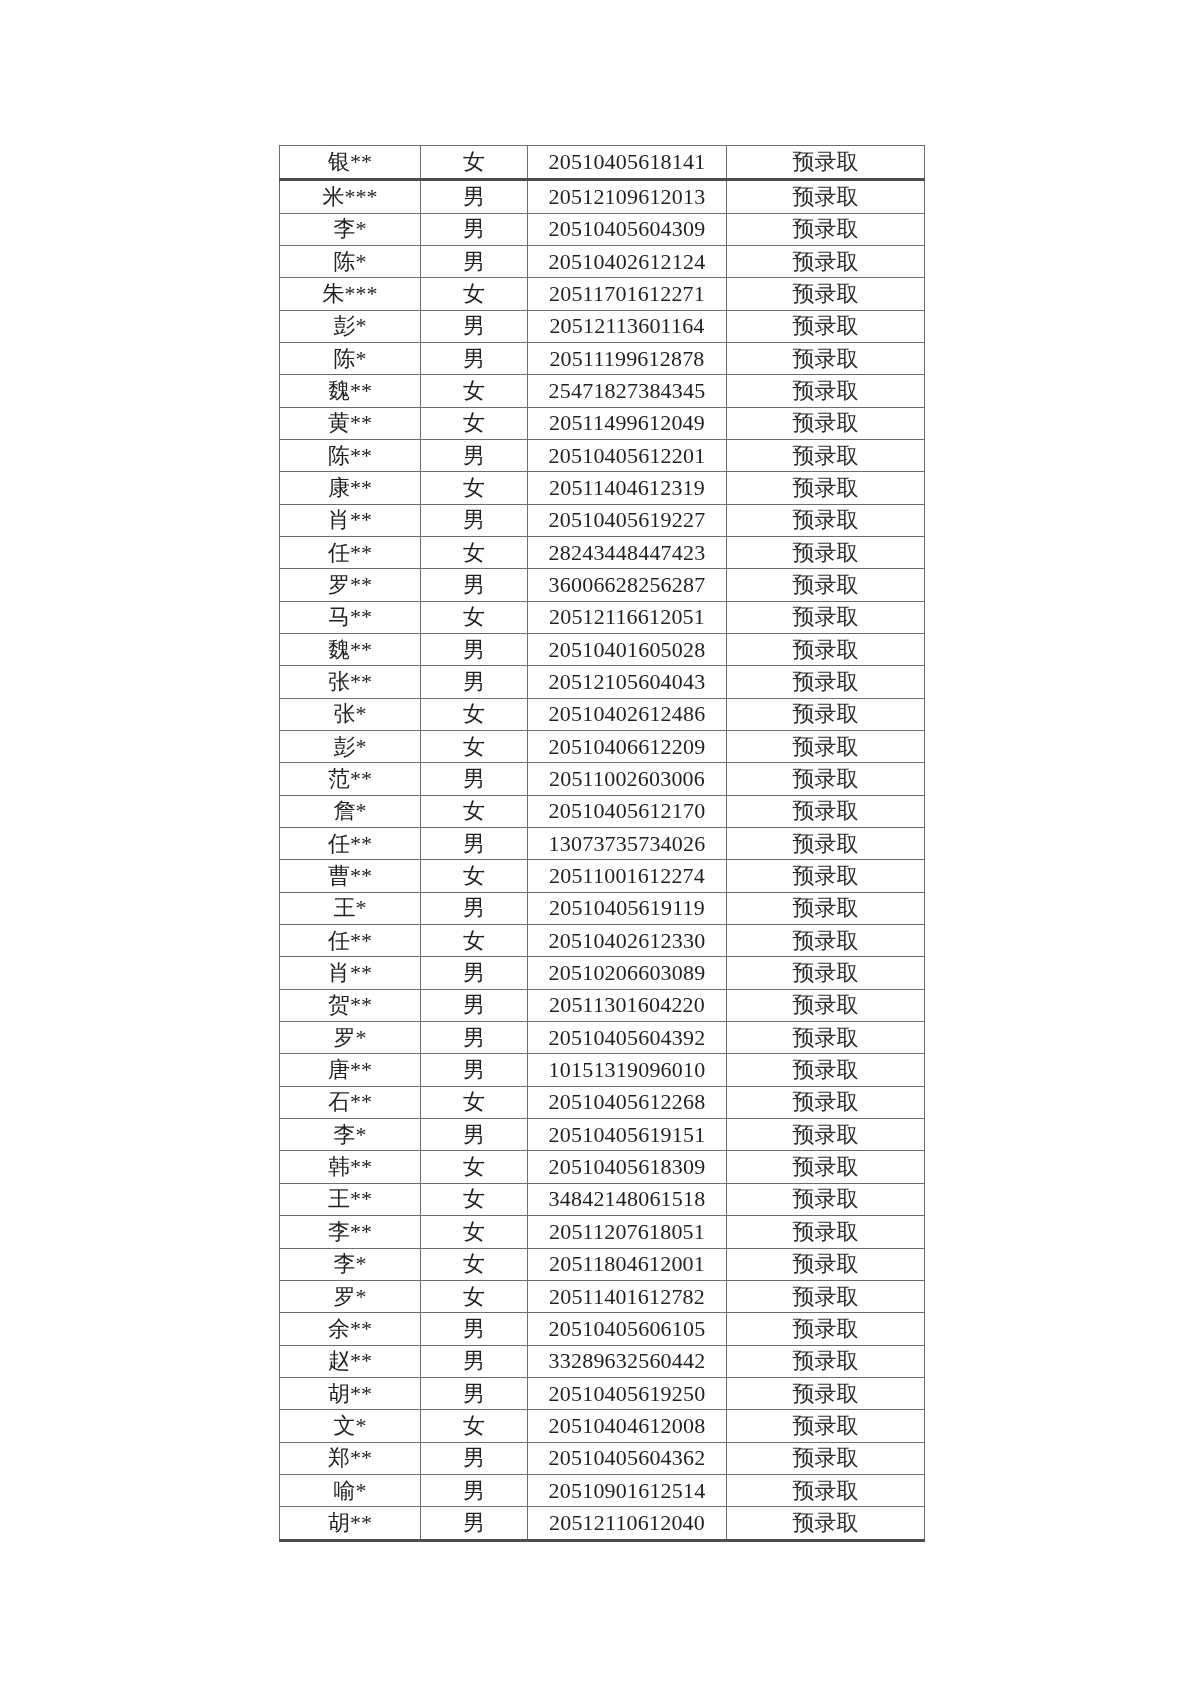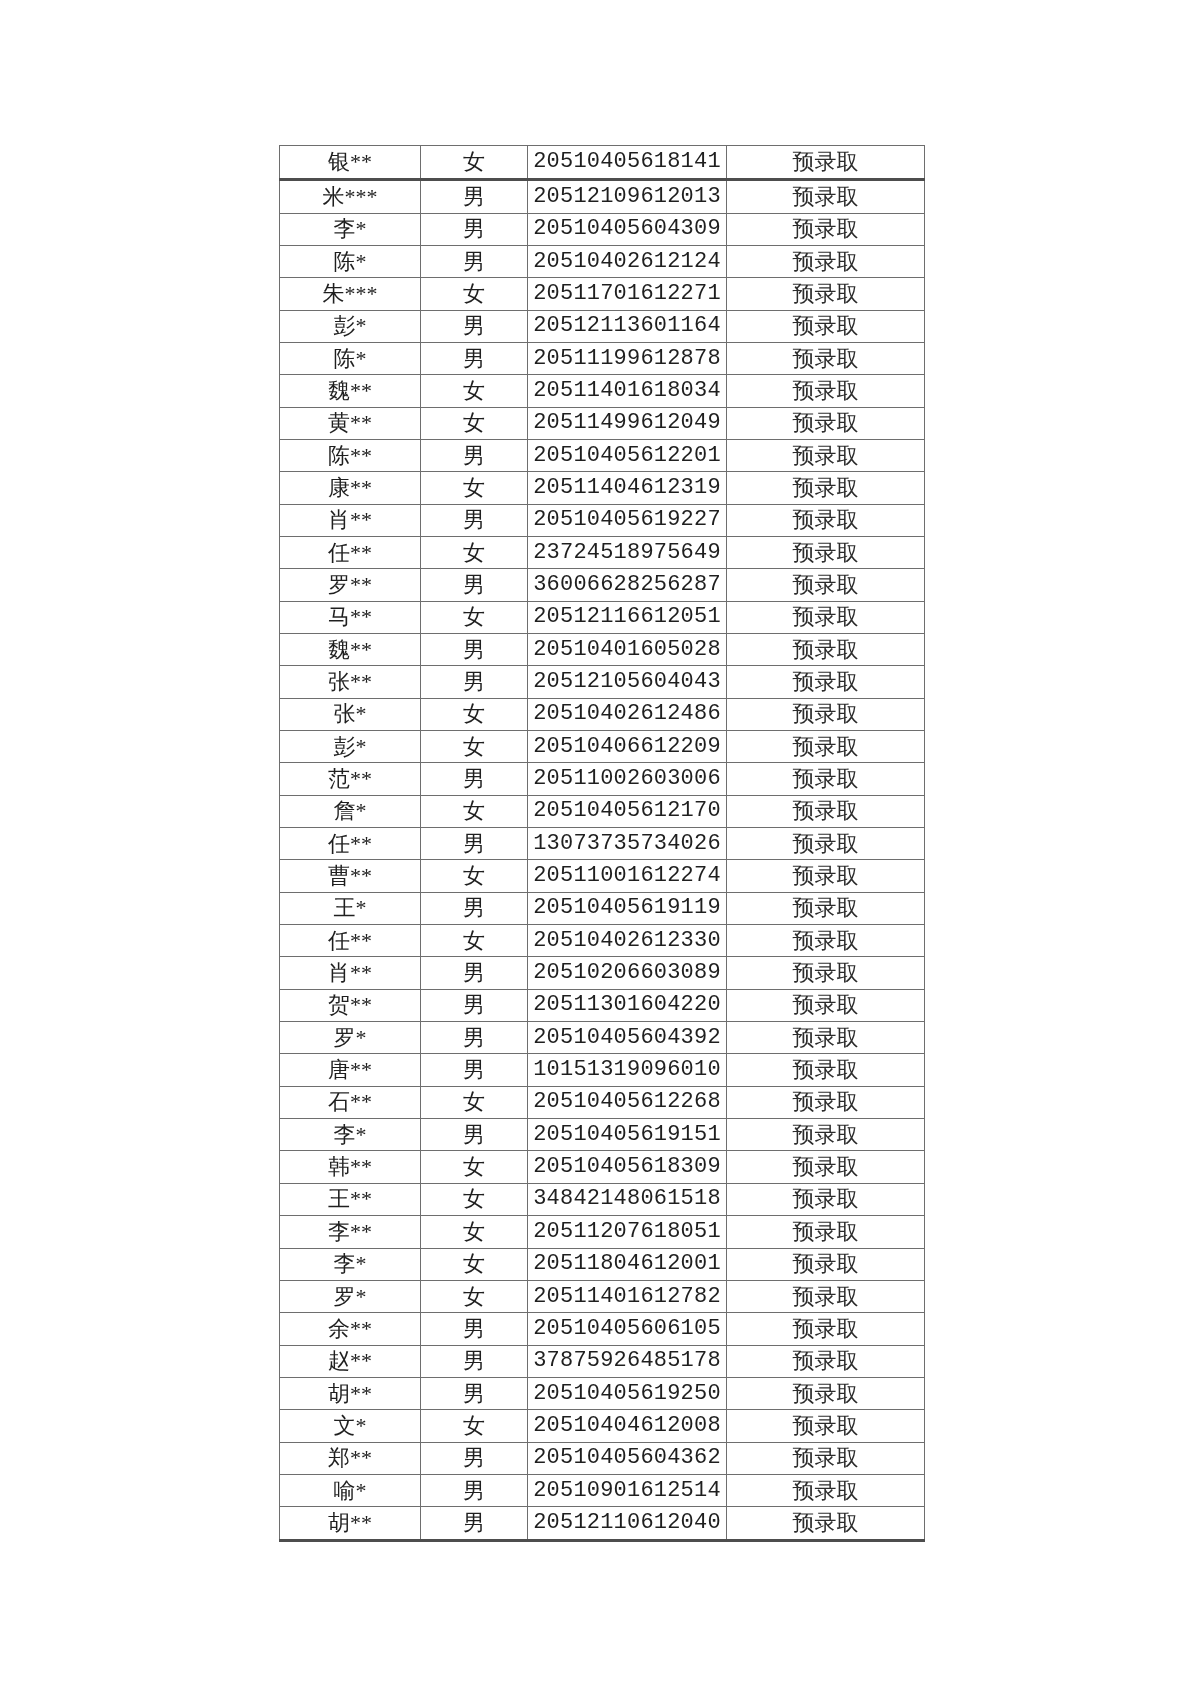--- a/index.html
+++ b/index.html
@@ -43,21 +43,21 @@
   }
   
   table.roster tr:first-child td {
     border-bottom: 3px solid #4d4d4d;
   }
   
   table.roster tr:last-child td {
     border-bottom: 3px solid #4d4d4d;
   }
   td.num {
-    font-family: Liberation Mono, monospace;
+    font-family: Liberation Serif, serif;
     font-size: 21px;
     letter-spacing: 0.2px;
   }
   td.status {
     color: #2b2b2b;
     margin-left: 15px;
   }
 </style>
 </head>
 <body>
@@ -109,21 +109,21 @@
   </tr>
         <tr>
     <td class="name">陈*</td>
     <td class="gender">男</td>
     <td class="num">20511199612878</td>
     <td class="status">预录取</td>
   </tr>
         <tr>
     <td class="name">魏**</td>
     <td class="gender">女</td>
-    <td class="num">20511401618034</td>
+    <td class="num">25471827384345</td>
     <td class="status">预录取</td>
   </tr>
         <tr>
     <td class="name">黄**</td>
     <td class="gender">女</td>
     <td class="num">20511499612049</td>
     <td class="status">预录取</td>
   </tr>
         <tr>
     <td class="name">陈**</td>
@@ -139,21 +139,21 @@
   </tr>
         <tr>
     <td class="name">肖**</td>
     <td class="gender">男</td>
     <td class="num">20510405619227</td>
     <td class="status">预录取</td>
   </tr>
         <tr>
     <td class="name">任**</td>
     <td class="gender">女</td>
-    <td class="num">23724518975649</td>
+    <td class="num">28243448447423</td>
     <td class="status">预录取</td>
   </tr>
         <tr>
     <td class="name">罗**</td>
     <td class="gender">男</td>
     <td class="num">36006628256287</td>
     <td class="status">预录取</td>
   </tr>
         <tr>
     <td class="name">马**</td>
@@ -289,21 +289,21 @@
   </tr>
         <tr>
     <td class="name">余**</td>
     <td class="gender">男</td>
     <td class="num">20510405606105</td>
     <td class="status">预录取</td>
   </tr>
         <tr>
     <td class="name">赵**</td>
     <td class="gender">男</td>
-    <td class="num">37875926485178</td>
+    <td class="num">33289632560442</td>
     <td class="status">预录取</td>
   </tr>
         <tr>
     <td class="name">胡**</td>
     <td class="gender">男</td>
     <td class="num">20510405619250</td>
     <td class="status">预录取</td>
   </tr>
         <tr>
     <td class="name">文*</td>

